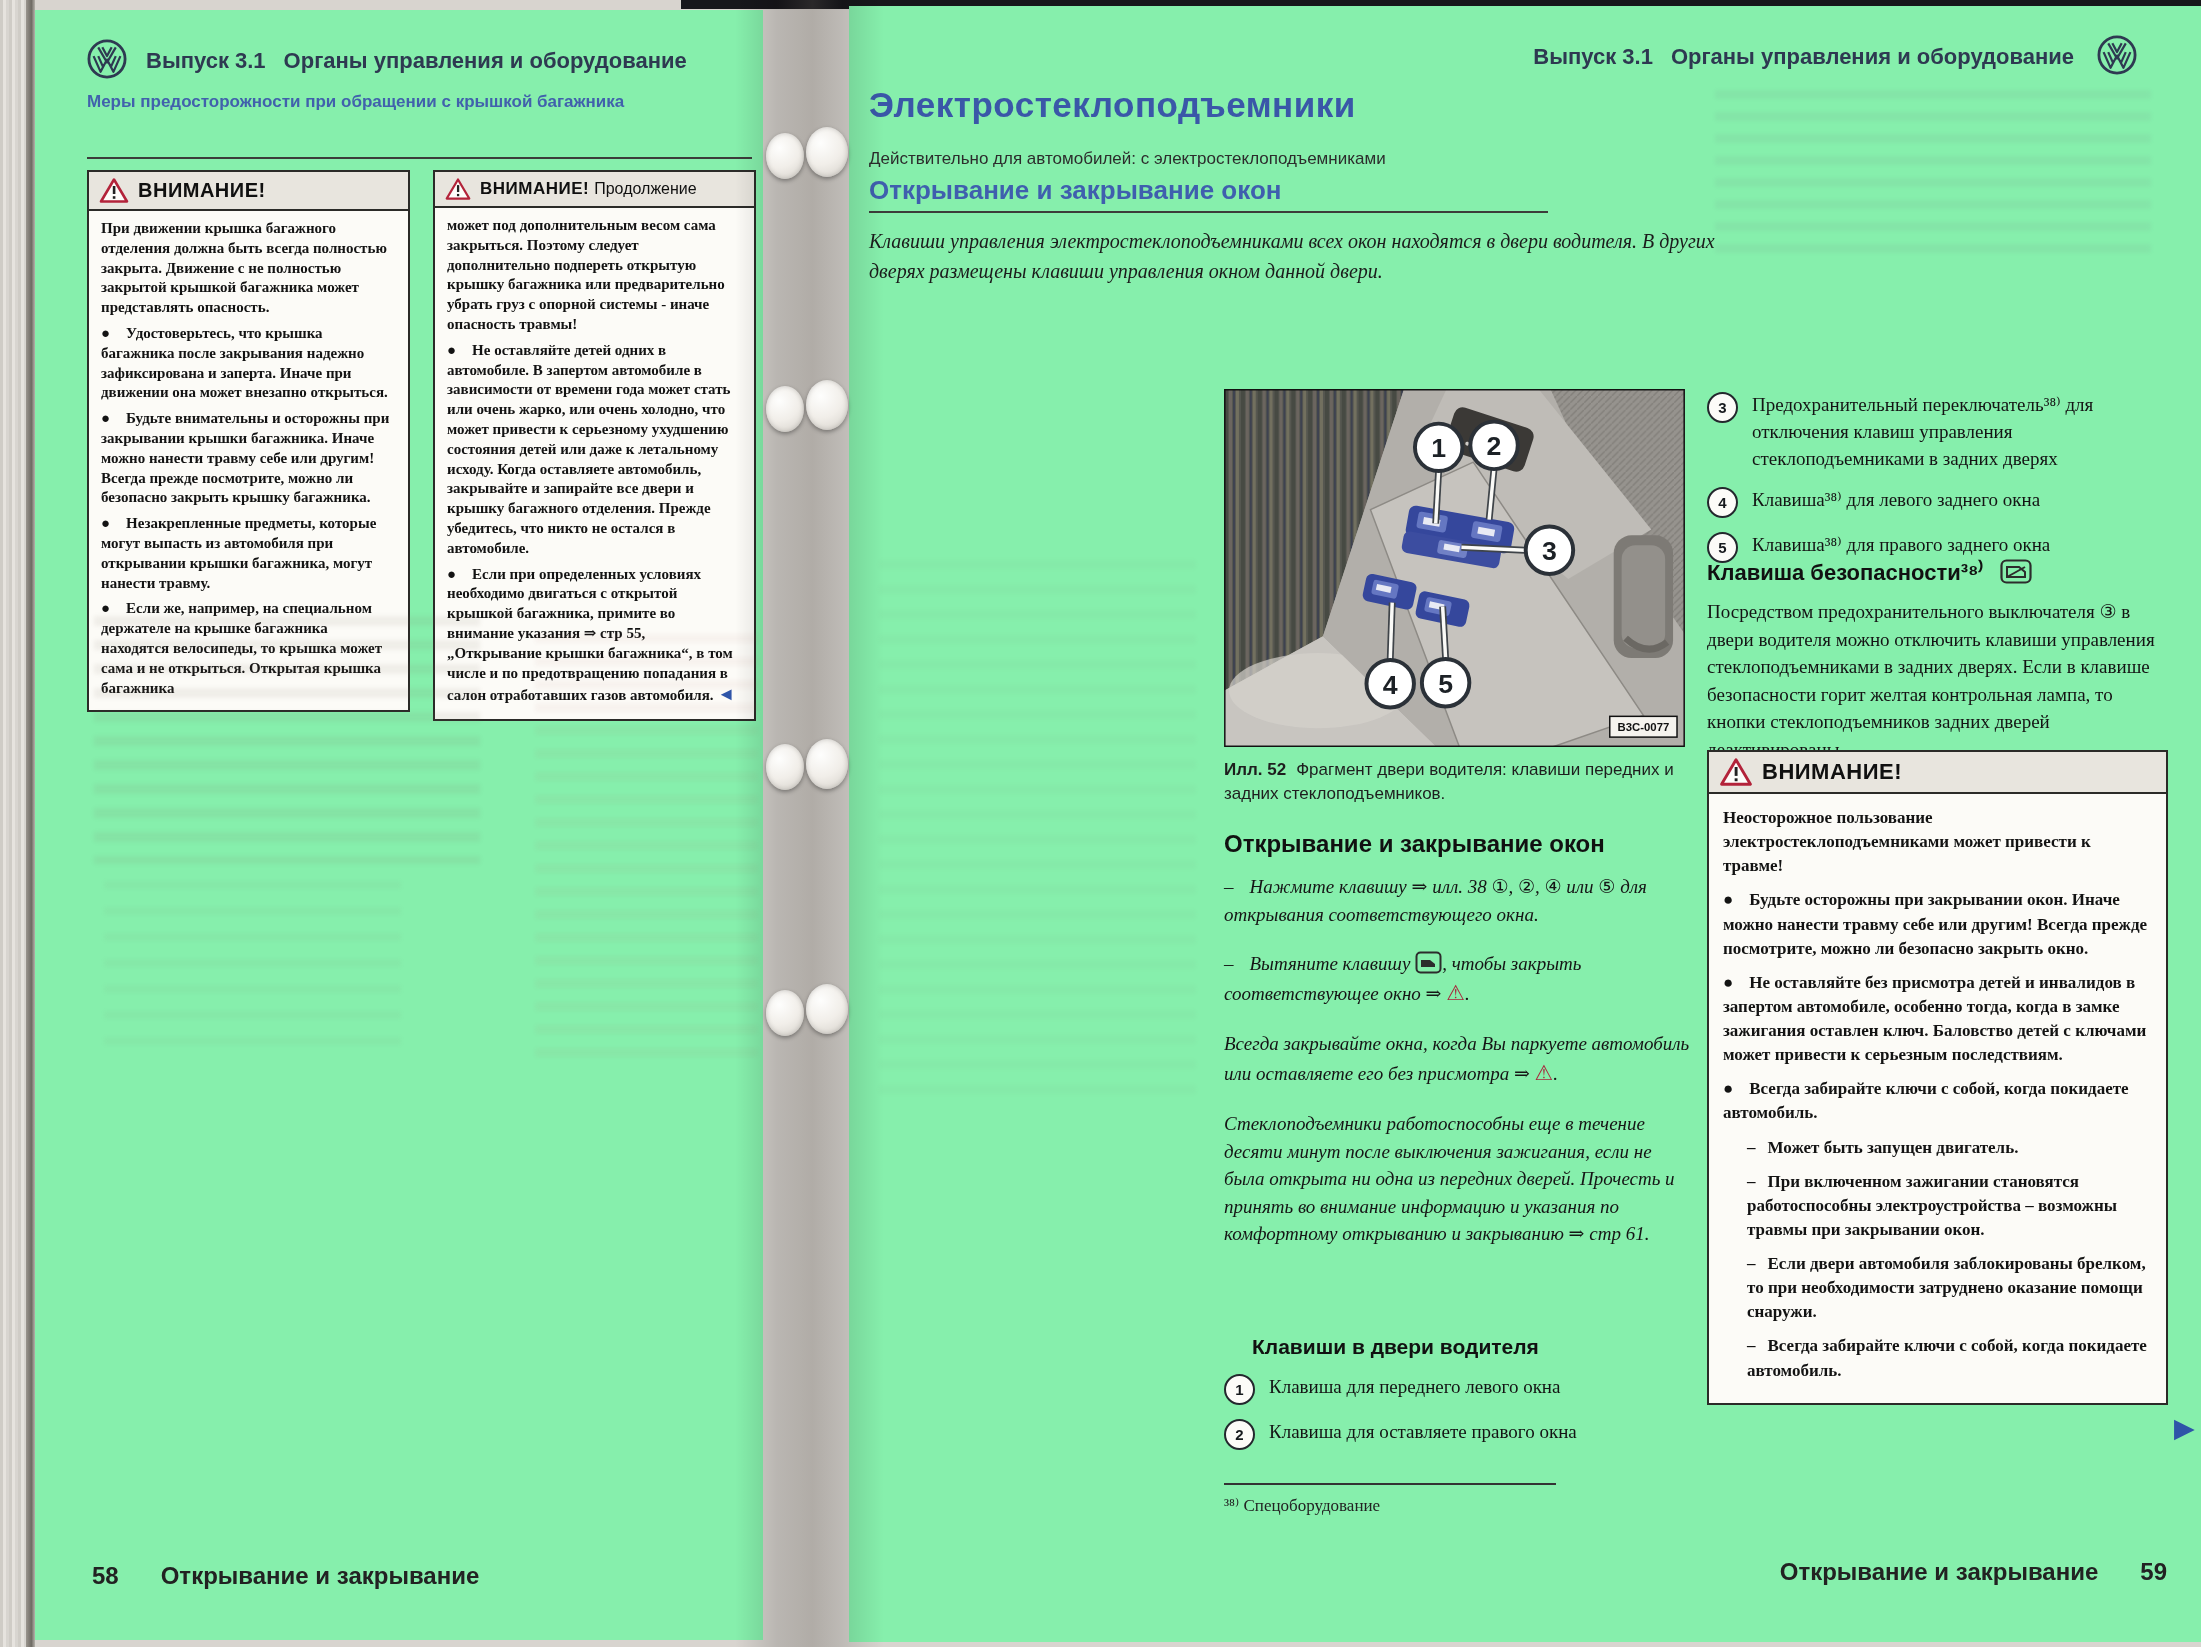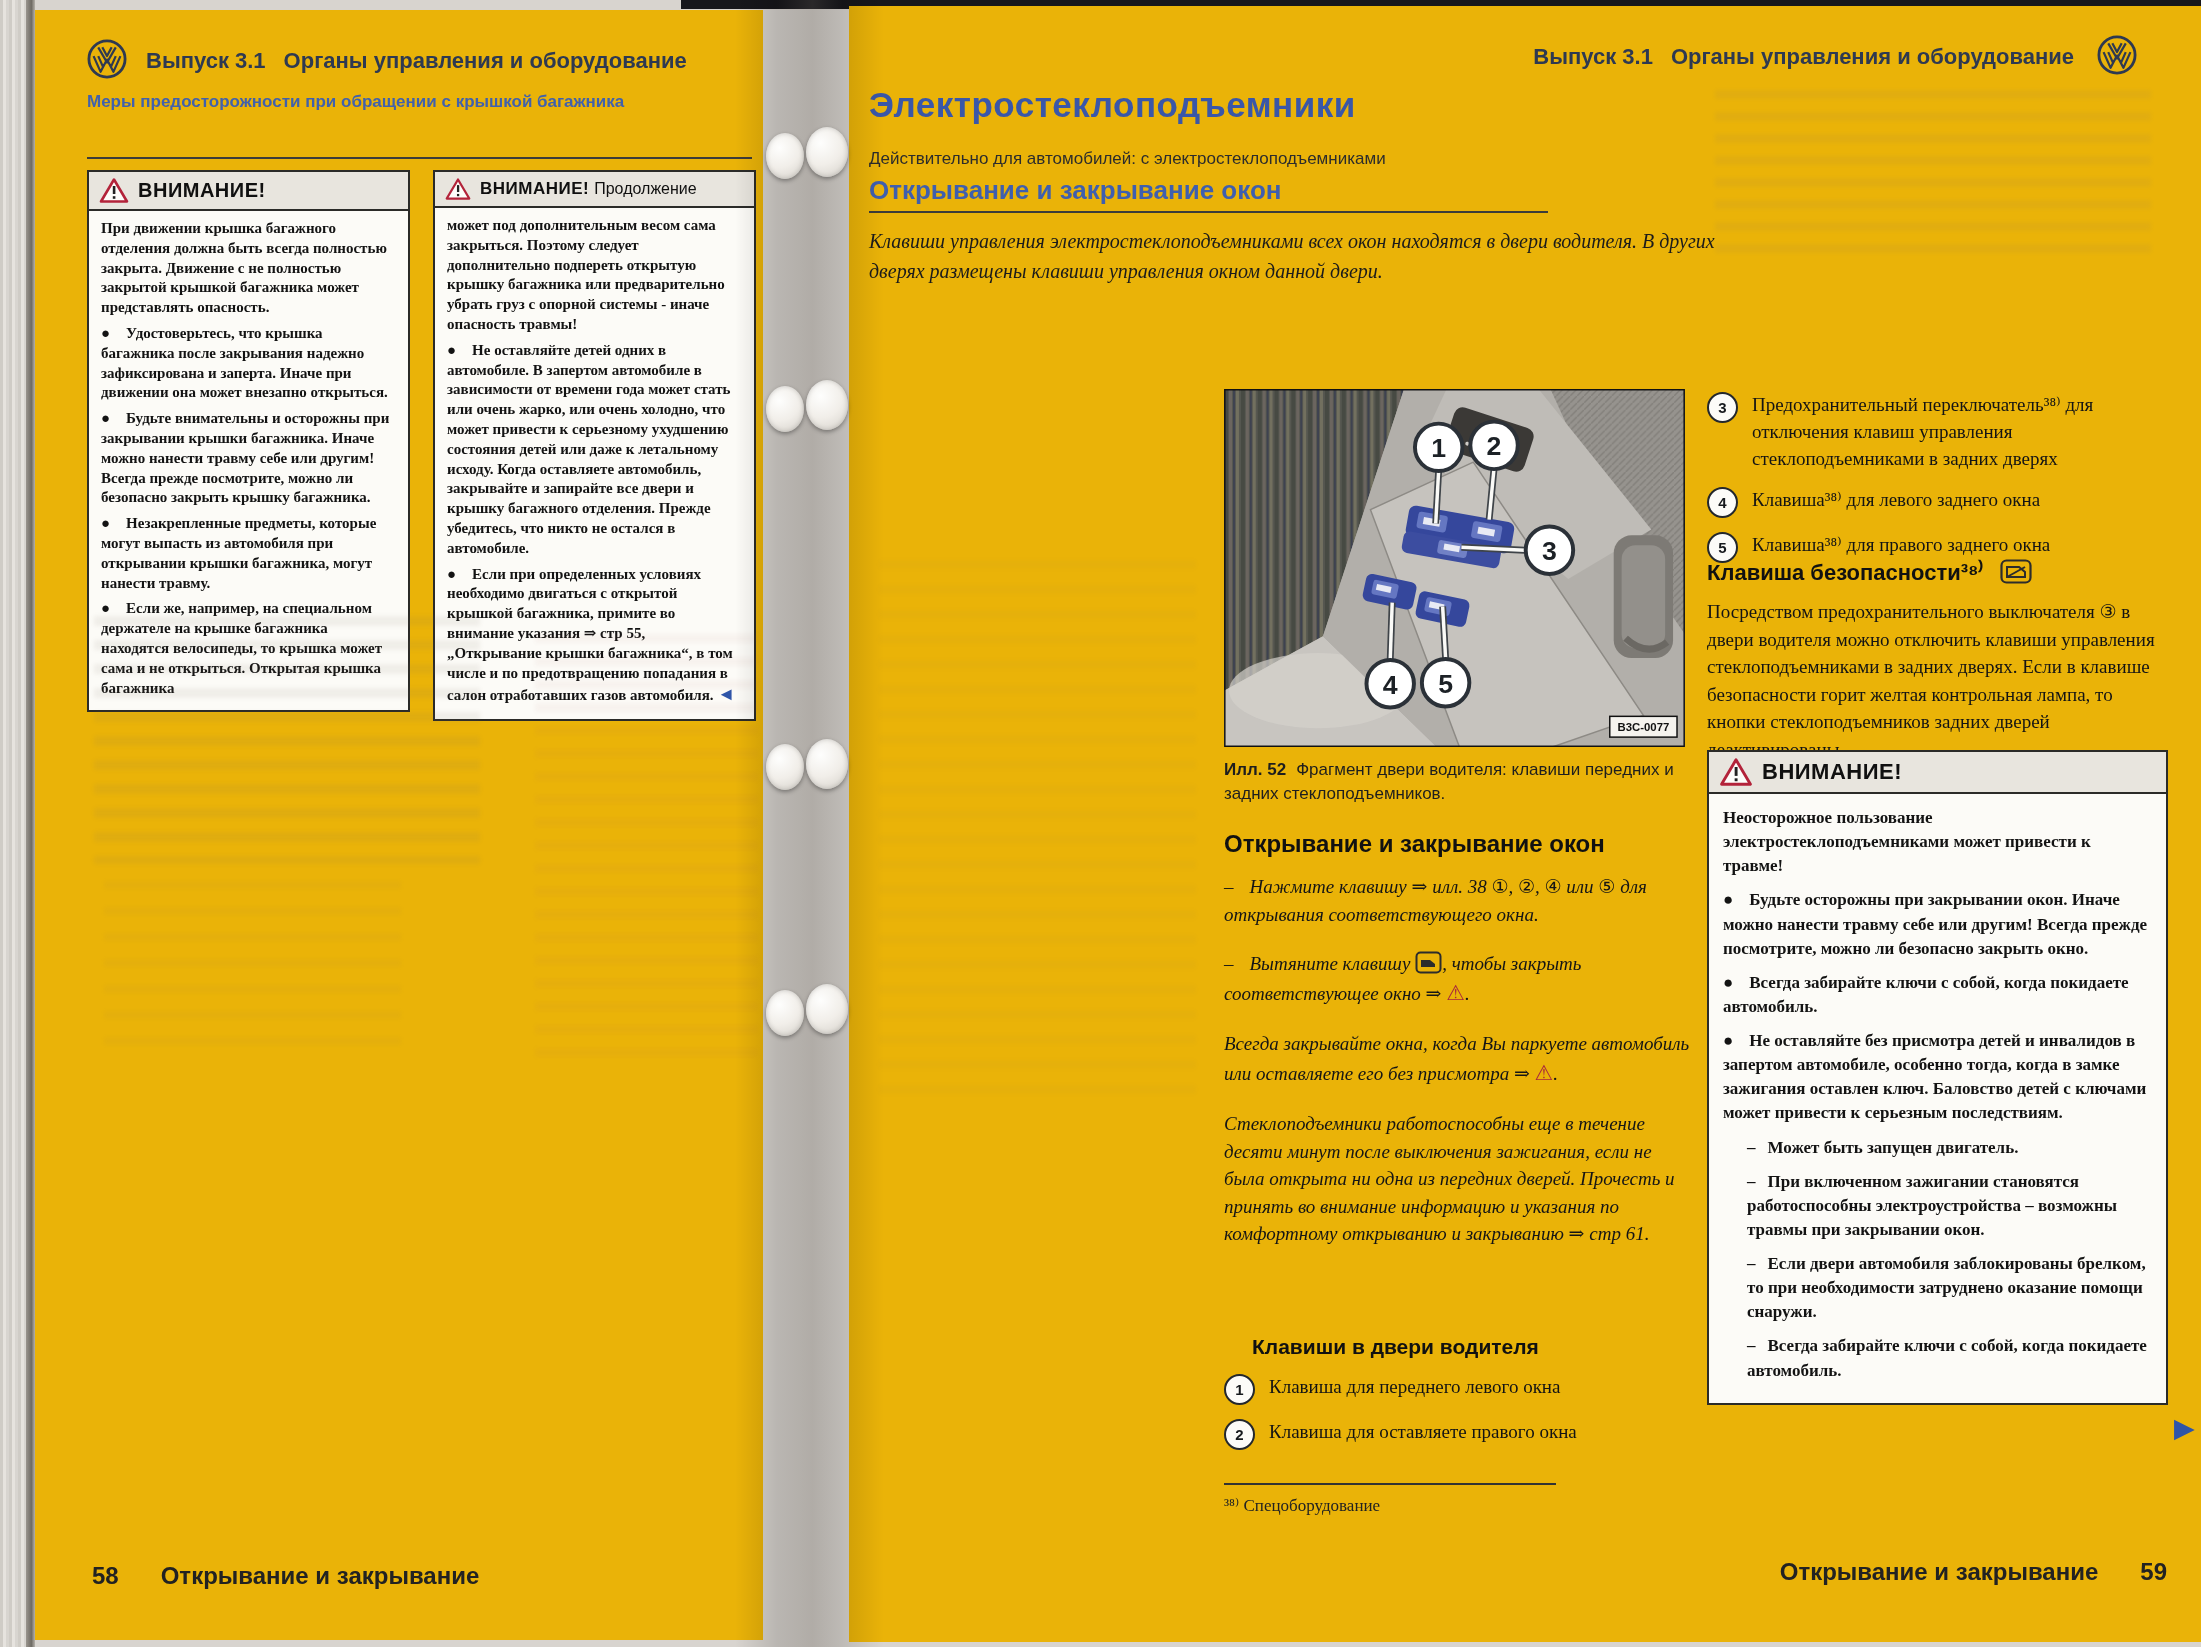--- a/index.html
+++ b/index.html
@@ -12,21 +12,21 @@
     background:repeating-linear-gradient(90deg,#cfccc6 0 3px,#e6e3de 3px 6px,#d8d5d0 6px 9px);}
   .edge-dark{left:26px;top:0;width:9px;height:1647px;background:linear-gradient(90deg,#9a958e,#6f6b64 60%,#b5b1aa);}
   .topbar{left:681px;top:0;width:1521px;height:9px;background:#17171b;}
   .spine-shadow{left:735px;top:0;width:149px;height:1647px;pointer-events:none;
     background:linear-gradient(90deg,rgba(0,0,0,0) 0%,rgba(0,0,0,.14) 28%,rgba(85,80,74,.30) 52%,rgba(0,0,0,.12) 72%,rgba(0,0,0,0) 100%);}
   .ring{position:absolute;border-radius:50%;
     background:radial-gradient(circle at 35% 32%,#fefefd 0%,#f1eee9 50%,#d3cfc8 100%);
     box-shadow:0 2px 4px rgba(0,0,0,.35), inset 0 0 5px rgba(0,0,0,.18);}
   .ghost{position:absolute;filter:blur(2px);pointer-events:none;}
 
-  .page{position:absolute;background:#eab308;}
+  .page{position:absolute;background:#86efac;}
   .page-left{left:35px;top:10px;width:728px;height:1630px;}
   .page-right{left:849px;top:6px;width:1352px;height:1636px;}
 
   
   .rh{font-size:22px;font-weight:bold;color:#2e3951;white-space:nowrap;}
   .rh .gap{display:inline-block;width:18px;}
   .footer{font-size:24px;font-weight:bold;color:#222;white-space:nowrap;text-align:center;}
   .footer .gap{display:inline-block;width:42px;}
 
   .vwlogo{display:inline-block;}
@@ -313,22 +313,22 @@
         <svg width="34" height="30" viewBox="0 0 30 27">
           <path d="M15 2.5 L28 24.5 L2 24.5 Z" fill="#fdfdfa" stroke="#b3233a" stroke-width="2.6" stroke-linejoin="round"></path>
           <rect x="13.8" y="9" width="2.6" height="8" fill="#222"></rect>
           <rect x="13.8" y="19.2" width="2.6" height="2.6" fill="#222"></rect>
         </svg>
         <span class="wbox-title" style="font-size:22px;">ВНИМАНИЕ!</span>
       </div>
       <div class="wbox-body wb-big">
         <p>Неосторожное пользование электростеклоподъемниками может привести к травме!</p>
         <p><span class="mk">●</span><span>Будьте осторожны при закрывании окон. Иначе можно нанести травму себе или другим! Всегда прежде посмотрите, можно ли безопасно закрыть окно.</span></p>
+        <p><span class="mk">●</span><span>Не оставляйте без присмотра детей и инвалидов в запертом автомобиле, особенно тогда, когда в замке зажигания оставлен ключ. Баловство детей с ключами может привести к серьезным последствиям.</span></p>
         <p><span class="mk">●</span><span>Всегда забирайте ключи с собой, когда покидаете автомобиль.</span></p>
-        <p><span class="mk">●</span><span>Не оставляйте без присмотра детей и инвалидов в запертом автомобиле, особенно тогда, когда в замке зажигания оставлен ключ. Баловство детей с ключами может привести к серьезным последствиям.</span></p>
         <p class="dash-item"><span class="mk">–</span><span>Может быть запущен двигатель.</span></p>
         <p class="dash-item"><span class="mk">–</span><span>При включенном зажигании становятся работоспособны электроустройства – возможны травмы при закрывании окон.</span></p>
         <p class="dash-item"><span class="mk">–</span><span>Если двери автомобиля заблокированы брелком, то при необходимости затруднено оказание помощи снаружи.</span></p>
         <p class="dash-item"><span class="mk">–</span><span>Всегда забирайте ключи с собой, когда покидаете автомобиль.</span></p>
       </div>
     </div>
     <div class="abs cont-big" style="left:1325px;top:1406px;">▶</div>
 
     <div class="ghost" style="left:866px;top:84px;width:436px;height:168px;opacity:.45;
          background:repeating-linear-gradient(180deg,rgba(110,100,120,.16) 0 9px,rgba(0,0,0,0) 9px 22px);"></div>

